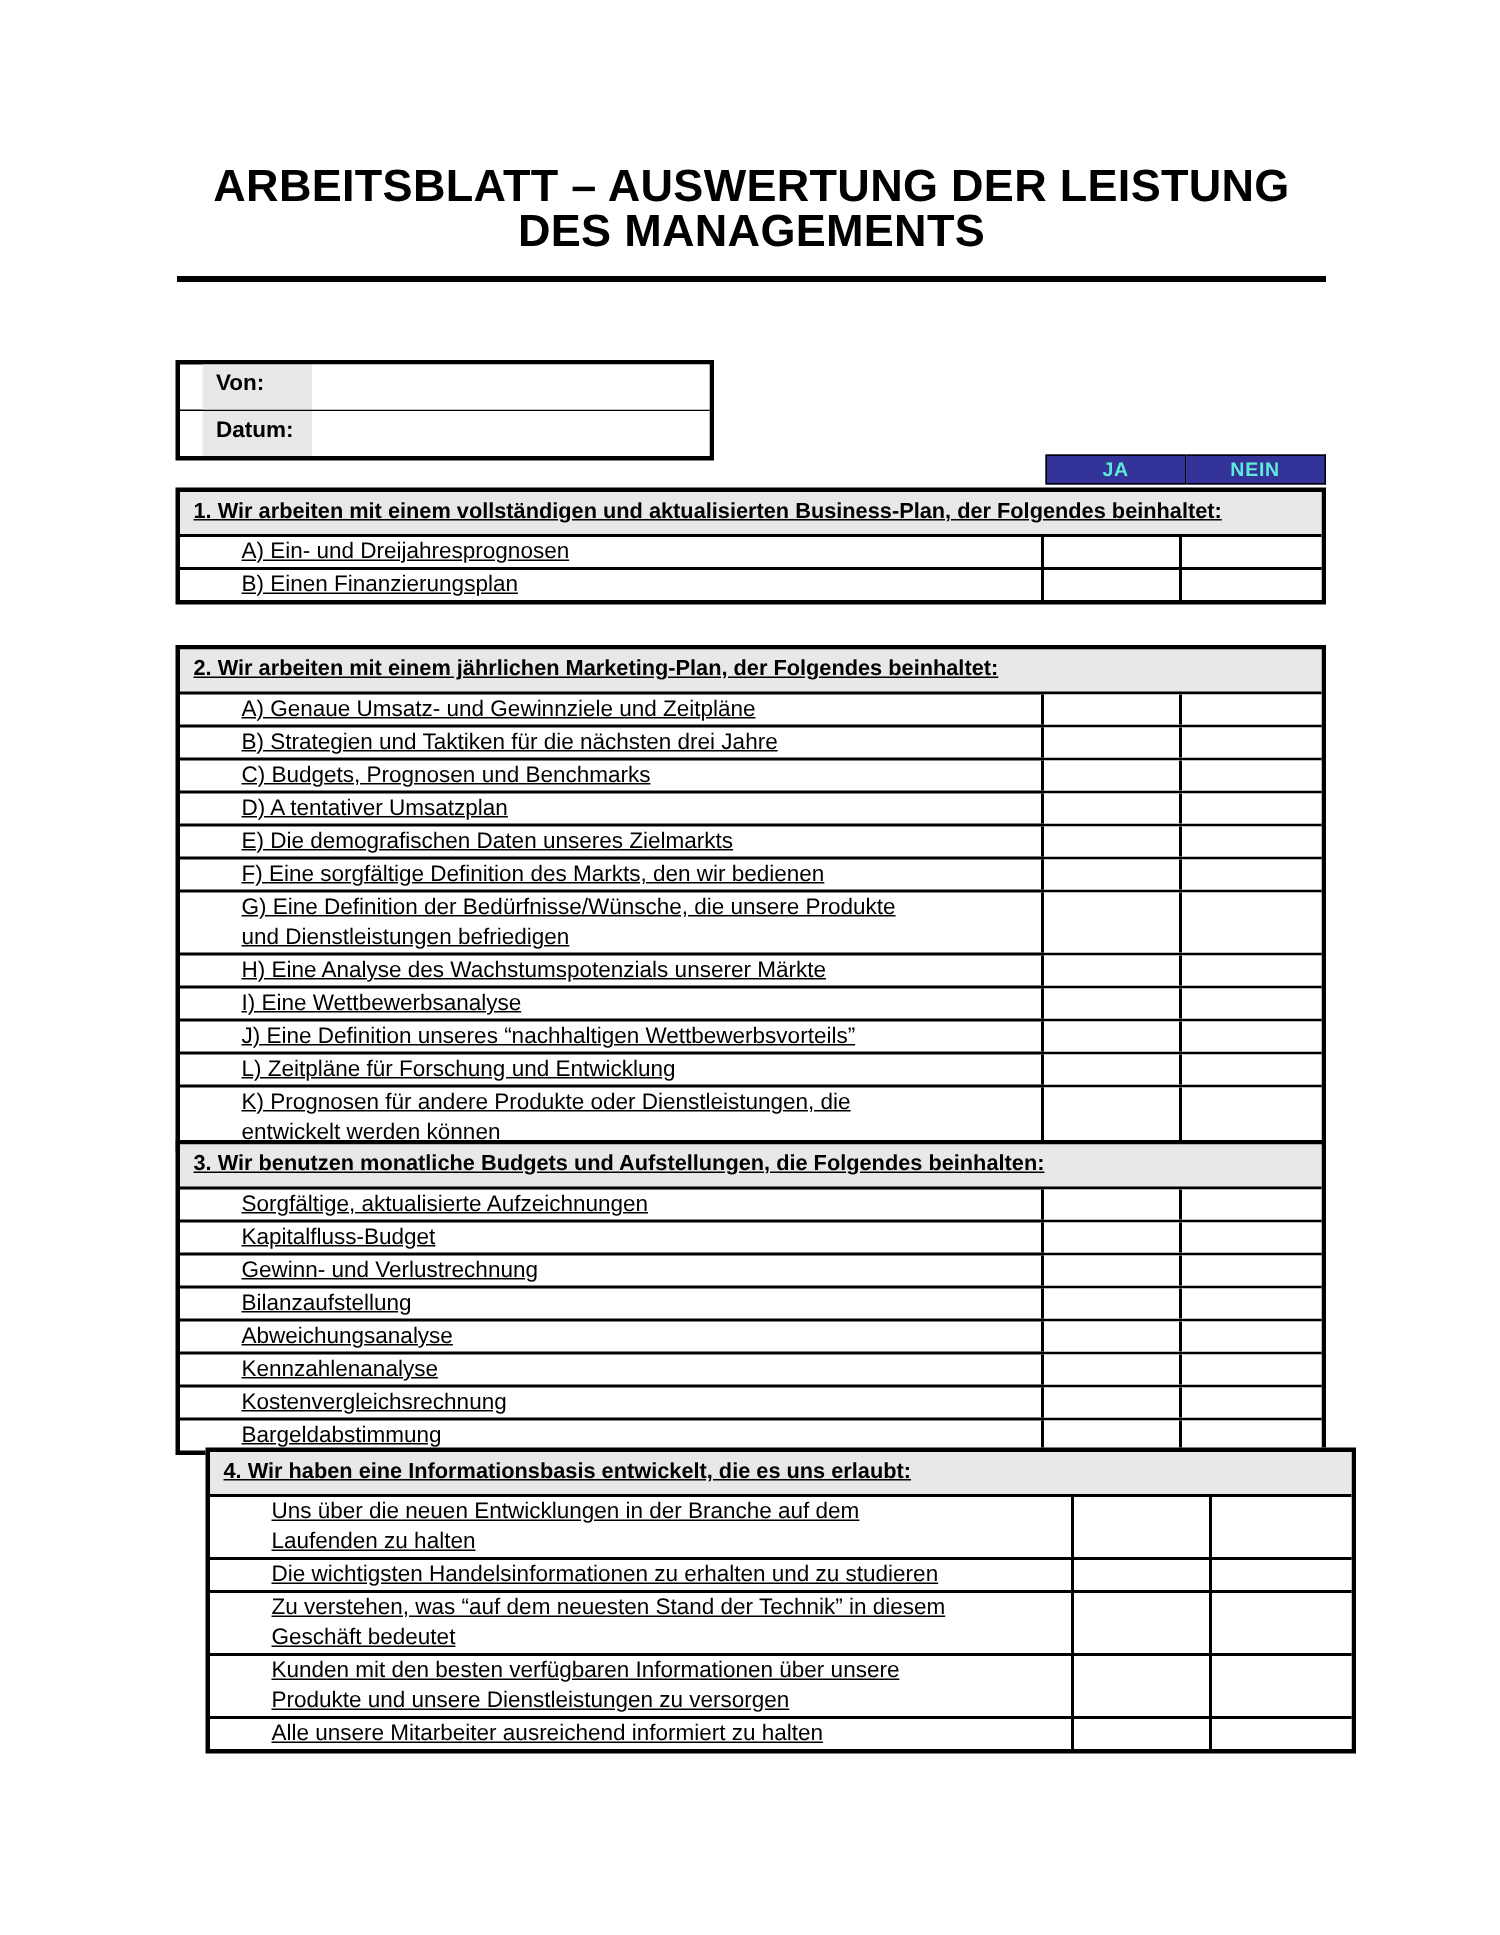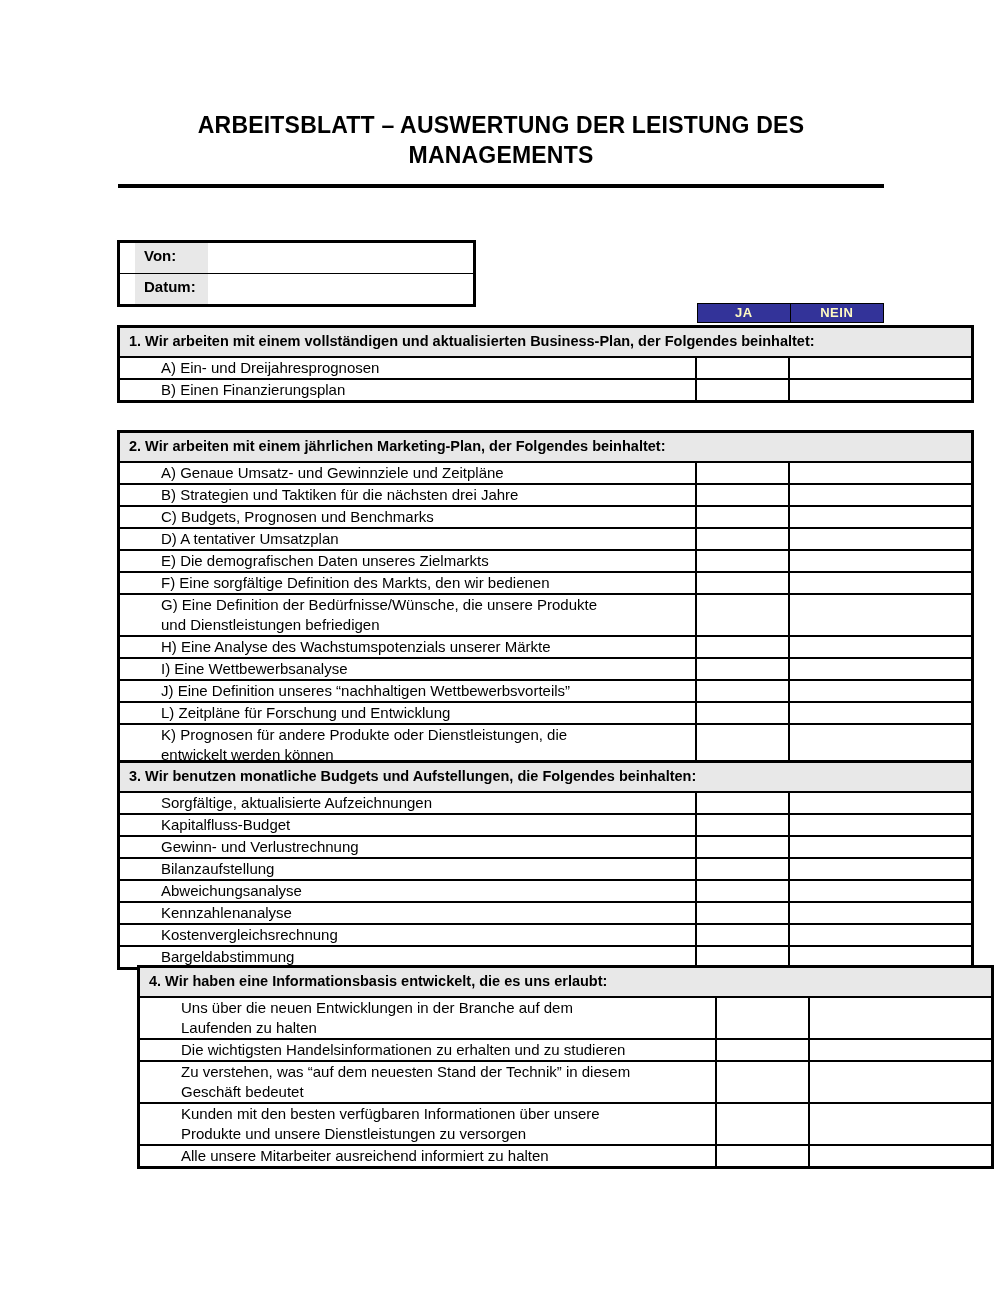--- a/index.html
+++ b/index.html
@@ -22,21 +22,21 @@
     height: 1290px;
   }
 
   
   .title {
     position: absolute;
     left: 118px;
     top: 110px;
     width: 766px;
     text-align: center;
-    font-size: 23px;
+    font-size: 30px;
     font-weight: bold;
     line-height: 30px;
     letter-spacing: 0.2px;
   }
   .title-rule {
     position: absolute;
     left: 118px;
     top: 184px;
     width: 766px;
     height: 4px;
@@ -82,37 +82,38 @@
     top: 303px;
     width: 187px;
     height: 20px;
     display: flex;
   }
   .yesno-cell {
     width: 93.5px;
     box-sizing: border-box;
     background: #333399;
     border: 1px solid #000000;
-    color: #fef9c3;
+    color: #5eead4;
     font-size: 13px;
     font-weight: bold;
     text-align: center;
     line-height: 18px;
     letter-spacing: 0.5px;
   }
   .yesno-cell + .yesno-cell { border-left: none; }
 
   
   .section {
     position: absolute;
     left: 117px;
-    width: 857px;
+    width: 767px;
     box-sizing: border-box;
     border: 3px solid #000000;
     background: #ffffff;
+    text-decoration: underline;
   }
   .section-header {
     background: #e8e8e8;
     border-bottom: 2px solid #000000;
     font-size: 14.5px;
     font-weight: bold;
     line-height: 19px;
     padding: 4px 8px 5px 9px;
   }
   .rows { display: block; }

